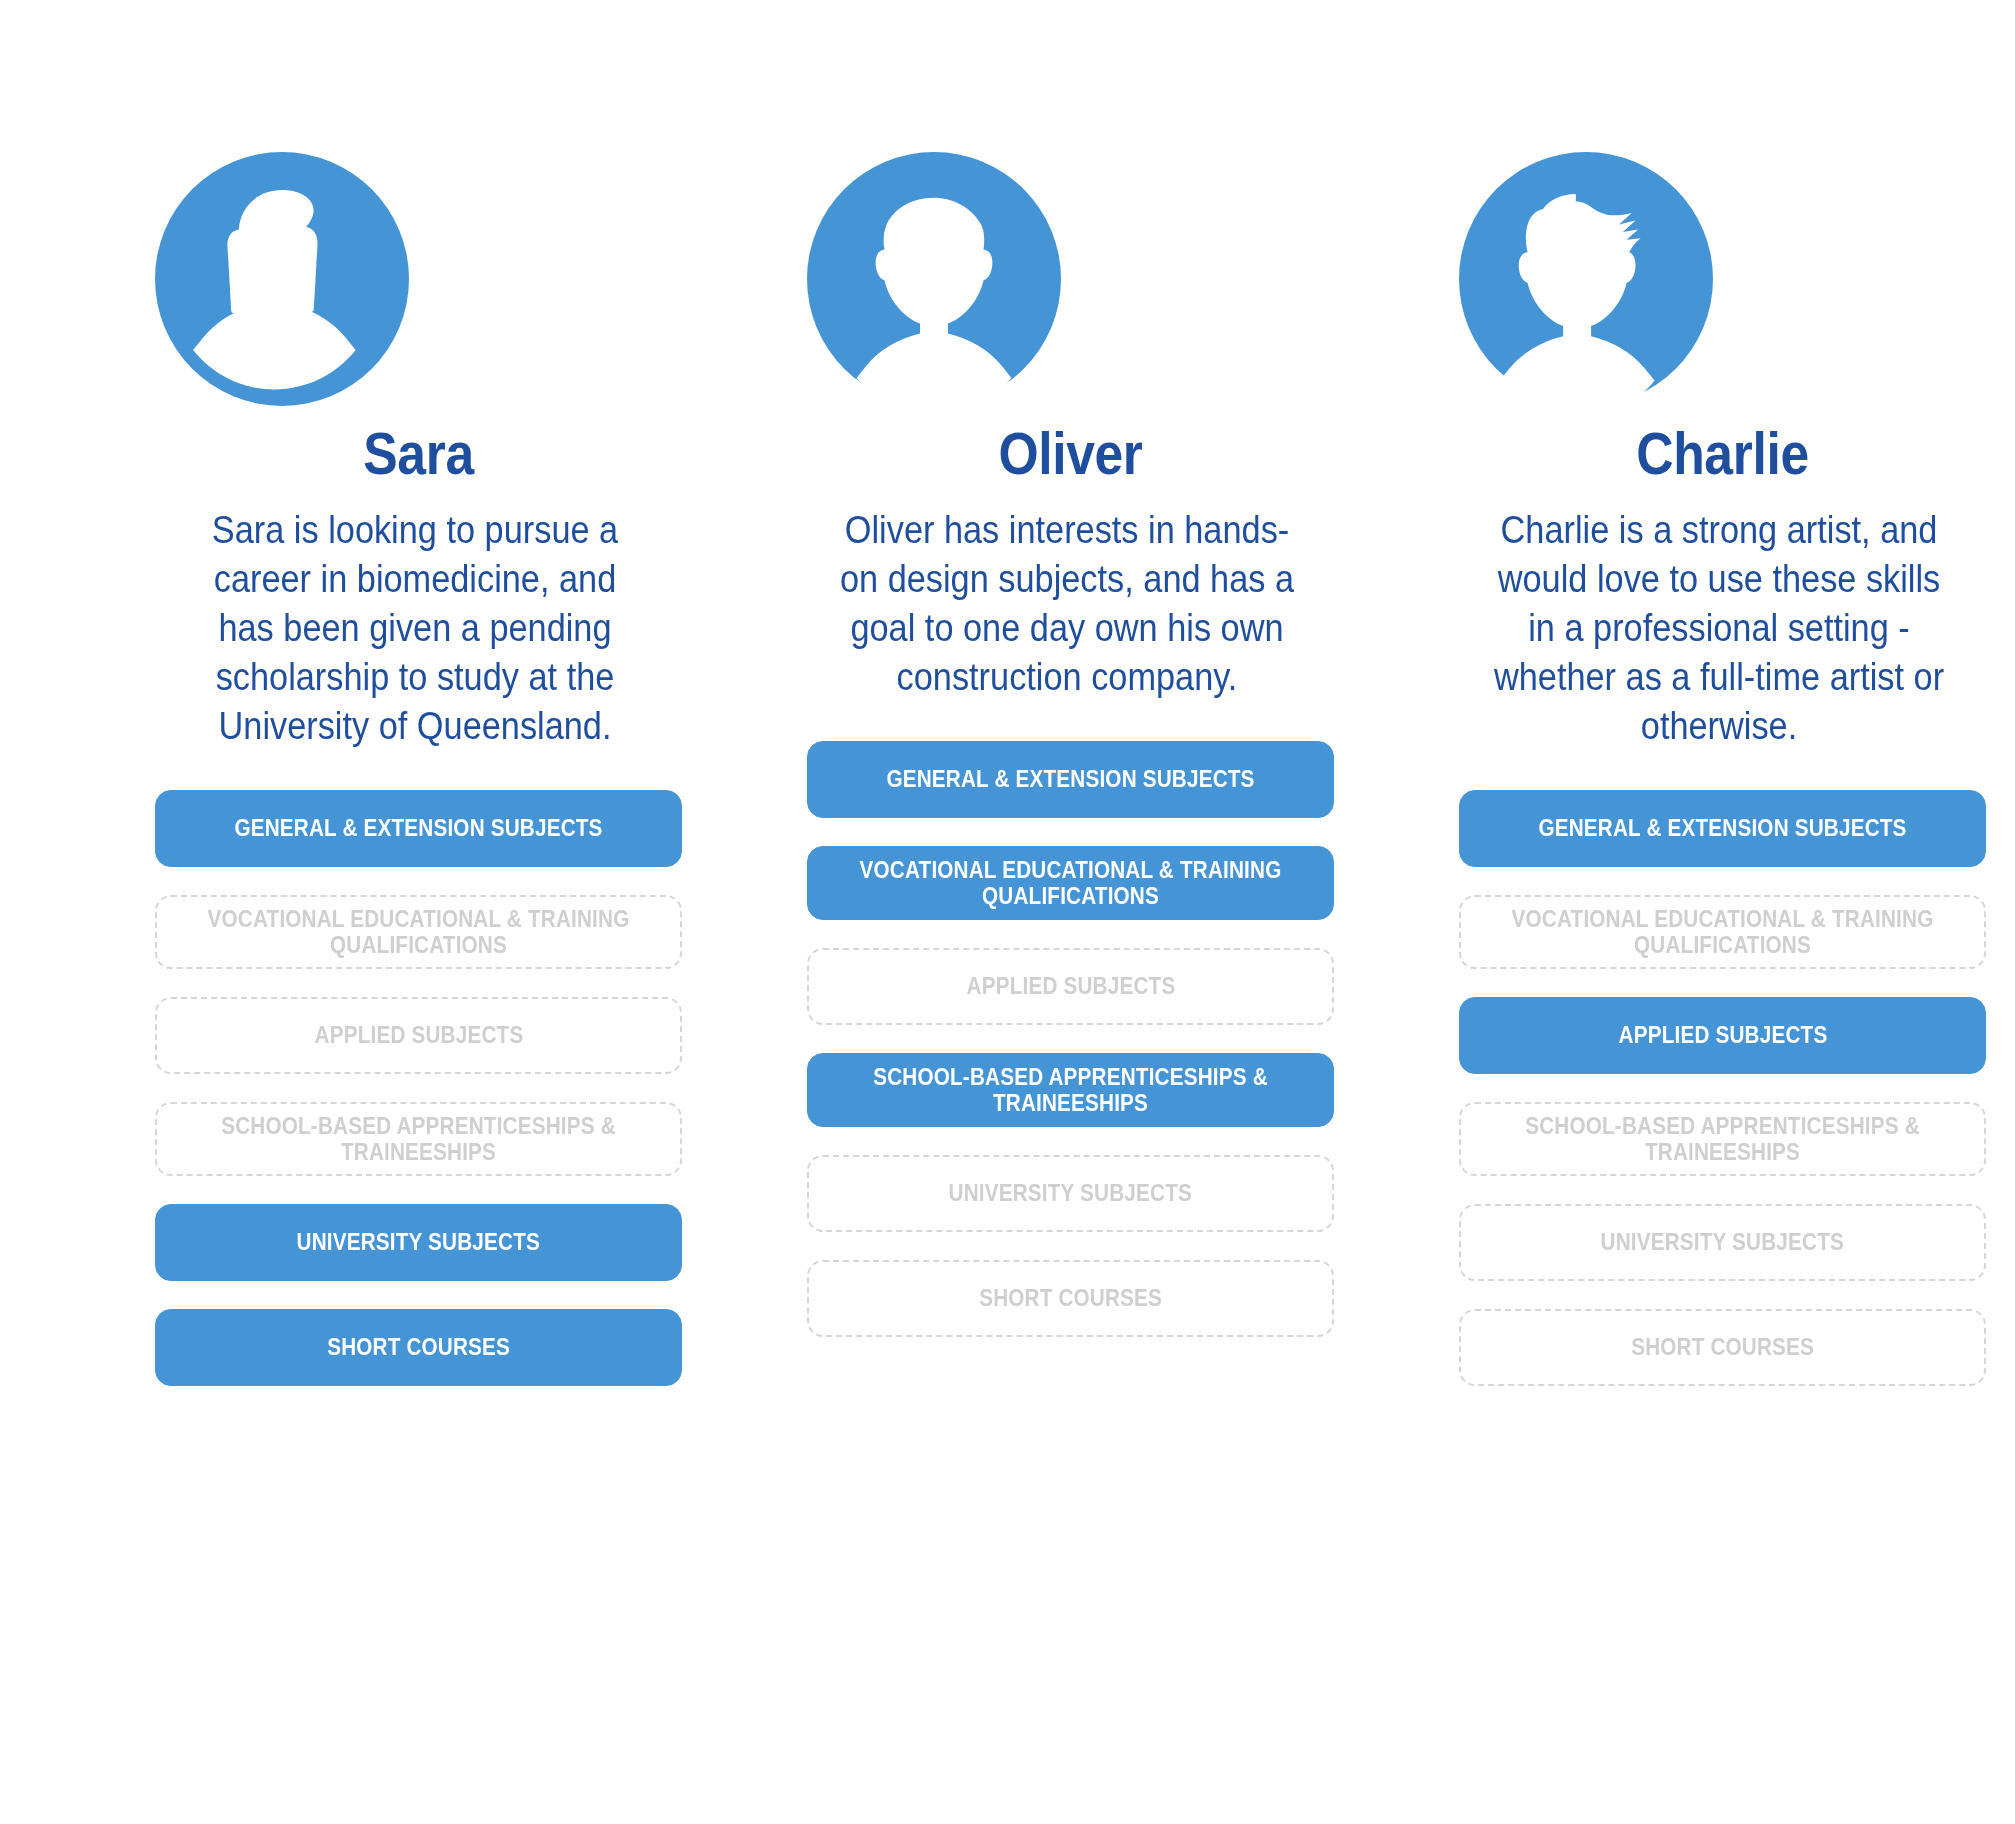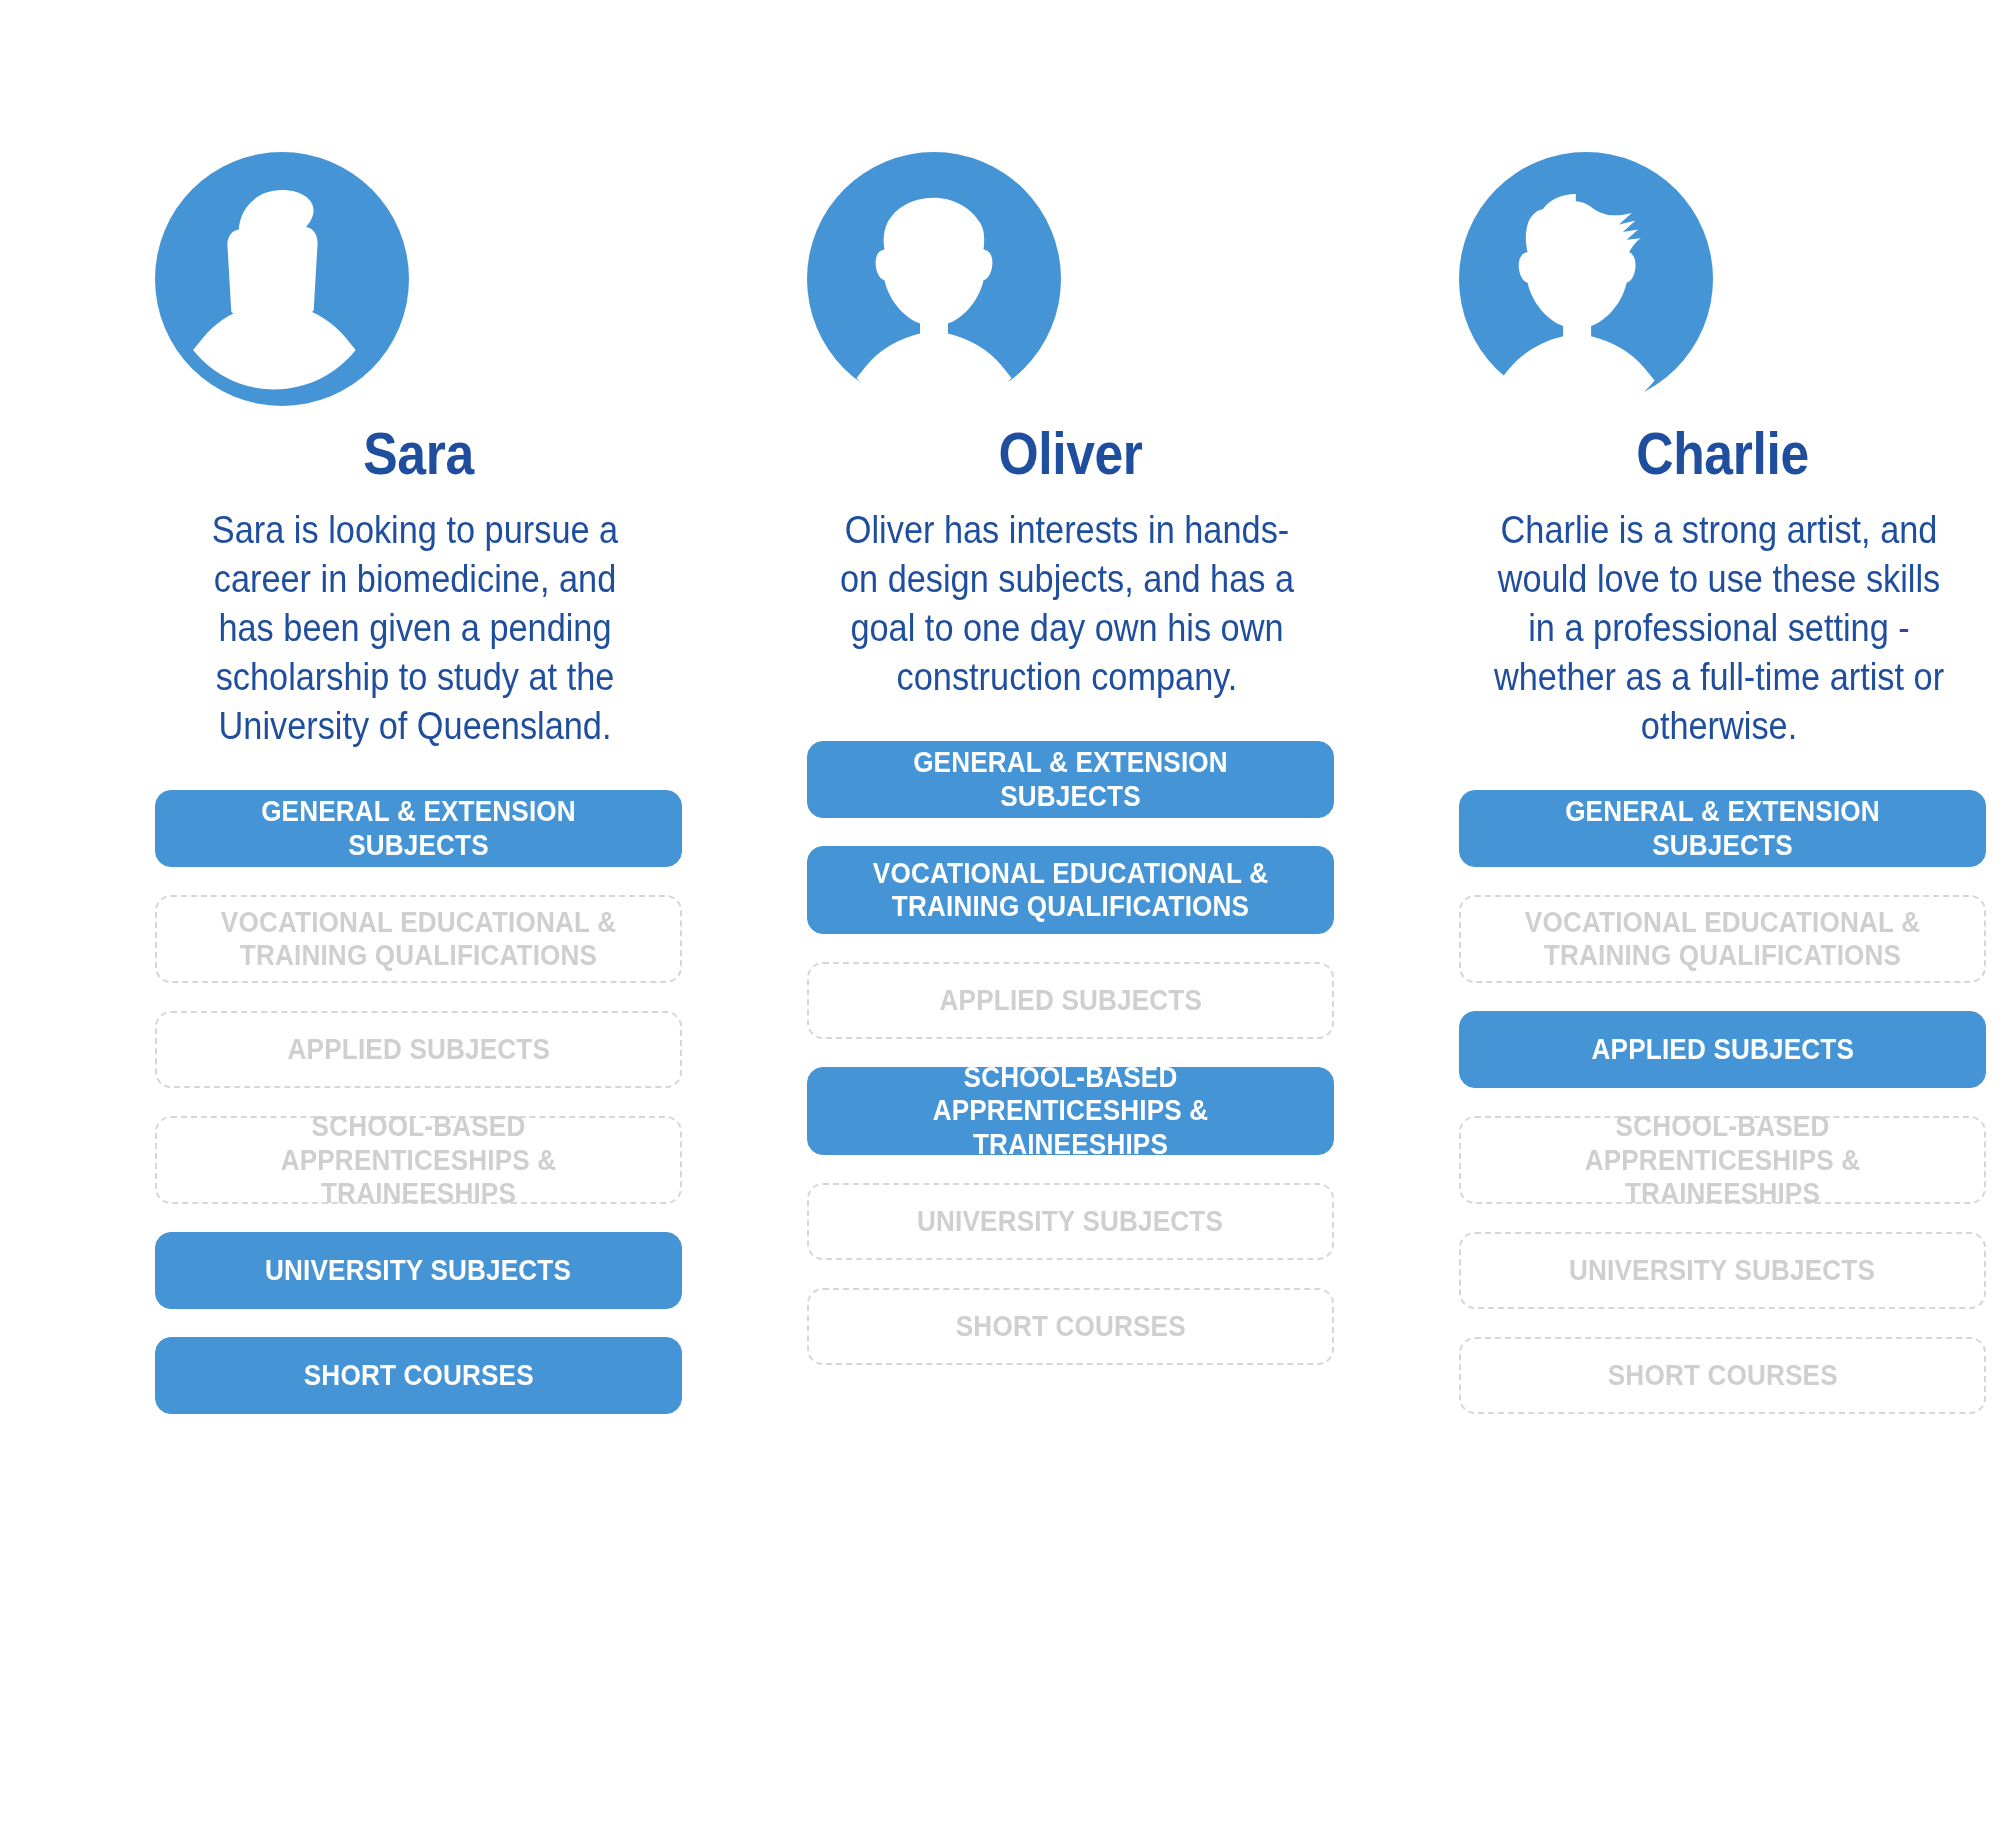--- a/index.html
+++ b/index.html
@@ -80,30 +80,30 @@
   }
 
   .pill {
     width: 527px;
     border-radius: 16px;
     display: flex;
     align-items: center;
     justify-content: center;
     text-align: center;
     font-weight: 700;
-    font-size: 29px;
+    font-size: 23px;
     line-height: 1.16;
     letter-spacing: 0.2px;
     padding: 0 25px;
     margin-bottom: 28px;
   }
   .pill .pill-label { display: block; transform: scaleX(0.90); }
 
   .pill.h1 { height: 77px; }
-  .pill.h2 { height: 88px; }
+  .pill.h2 { height: 74px; }
 
   .pill.active {
     background: #4594d6;
     color: #ffffff;
     border: 1.6px solid #4594d6;
   }
 
   .pill.inactive {
     background: #ffffff;
     color: #cfcfcf;

